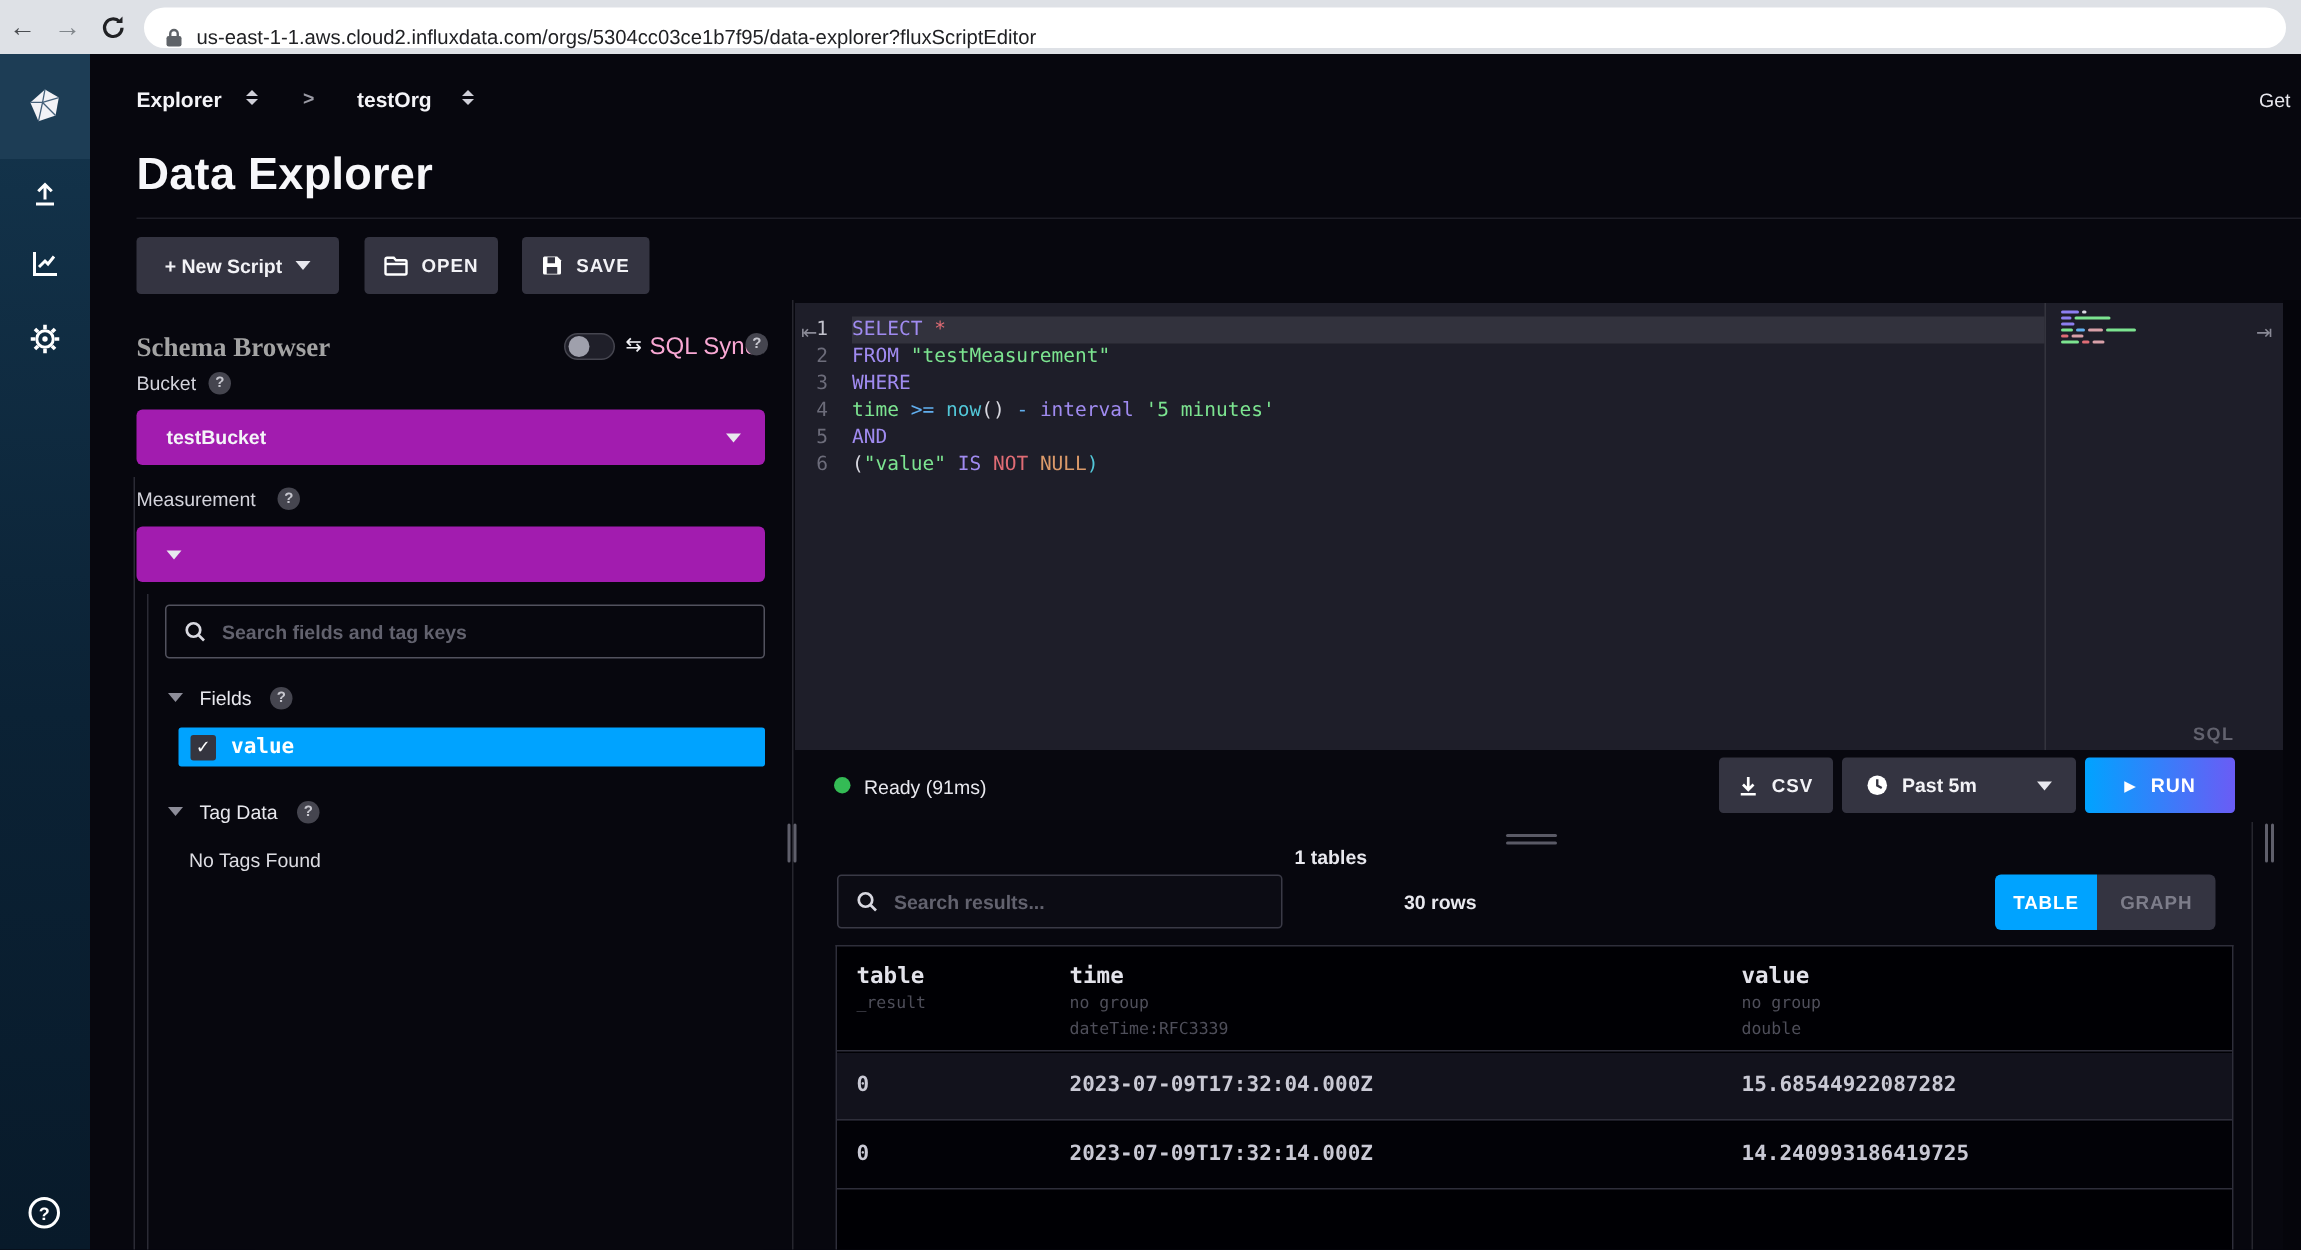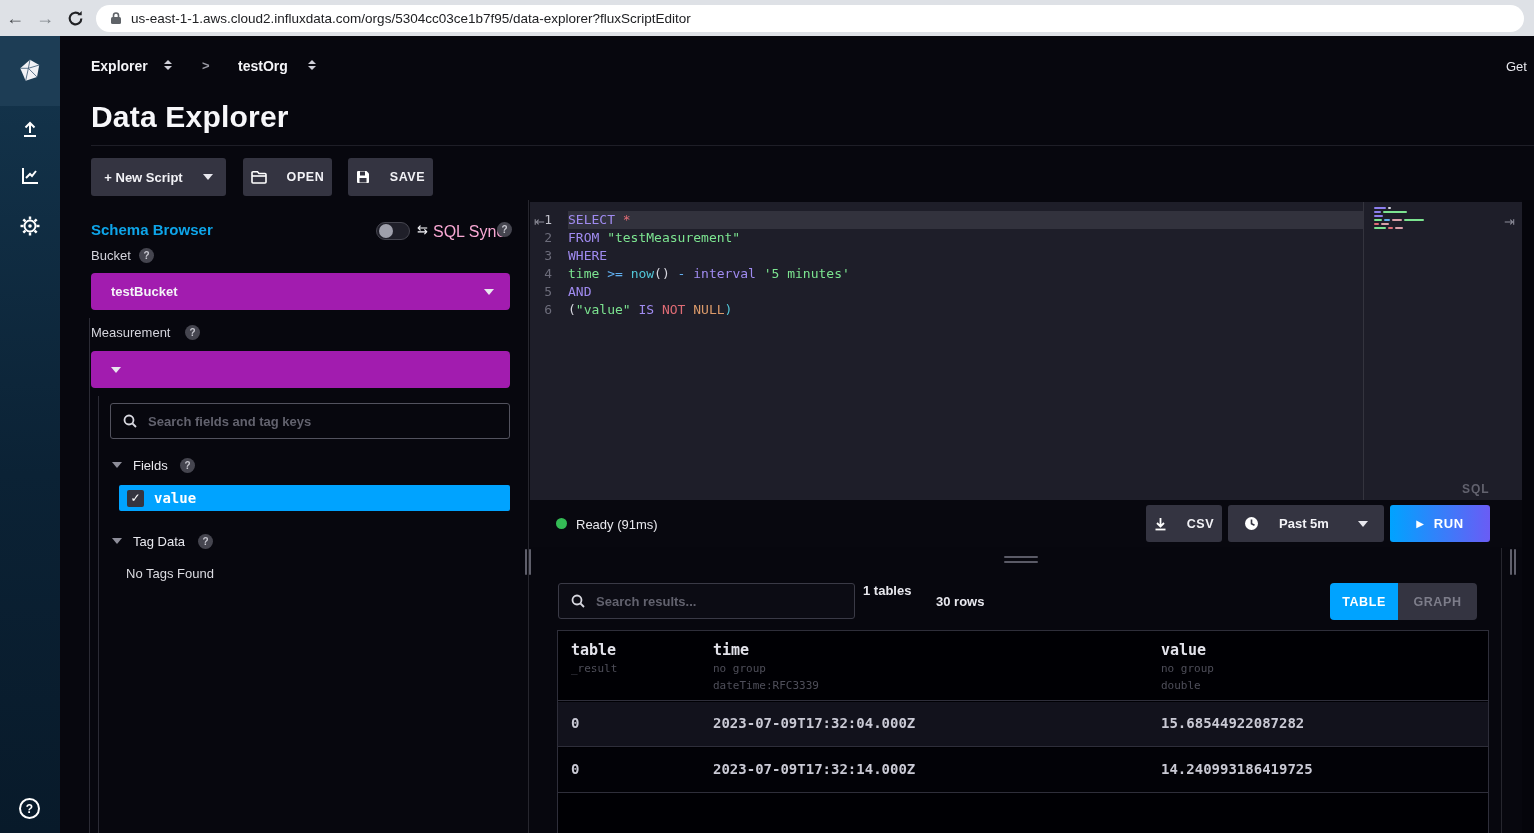--- a/index.html
+++ b/index.html
@@ -7,21 +7,21 @@
     font-family:"Liberation Sans", sans-serif; }
   .abs { position:absolute; }
 
   
   .browser-bar { left:0; top:0; width:1534px; height:36px; background:#dee1e6;
     display:flex; align-items:center; }
   .nav-arrow { font-size:18px; color:#4a4d51; width:30px; text-align:center; cursor:pointer; }
   .nav-arrow.fwd { color:#80868b; }
   .reload-icon { width:30px; display:flex; justify-content:center; cursor:pointer; }
   .url-pill { flex:1; height:27px; background:#ffffff; border-radius:14px; margin:0 10px 0 6px;
-    display:flex; align-items:center; padding:0 14px; }
+    display:flex; align-items:flex-end; padding:0 14px; }
   .url-text { font-size:13.5px; color:#202124; margin-left:9px; white-space:nowrap; }
 
   
   .sidebar { left:0; top:36px; width:60px; height:797px;
     background:linear-gradient(180deg,#14354d 0%,#0b2235 55%,#081a2a 100%); }
   .logo-block { left:0; top:36px; width:60px; height:70px; background:#1d3d55;
     display:flex; align-items:center; justify-content:center; }
   .side-icon { left:19px; width:22px; height:22px; display:flex; align-items:center;
     justify-content:center; cursor:pointer; }
 
@@ -30,25 +30,25 @@
   .crumb-sep { color:#9a9aa4; font-size:13px; font-weight:bold; }
   .sort-icon { display:flex; flex-direction:column; gap:2px; cursor:pointer; }
   .tri-up { width:0; height:0; border-left:4px solid transparent; border-right:4px solid transparent;
     border-bottom:4px solid #cfcfd8; }
   .tri-dn { width:0; height:0; border-left:4px solid transparent; border-right:4px solid transparent;
     border-top:4px solid #cfcfd8; }
   .page-title { color:#f7f7fa; font-size:30px; font-weight:bold; letter-spacing:0.2px; }
   .title-rule { height:1px; background:#1e1e27; }
 
   .btn { background:#343441; border-radius:3px; color:#f2f2f6; display:flex; align-items:center;
-    justify-content:center; gap:20px; cursor:pointer; font-weight:bold; }
+    justify-content:center; gap:9px; cursor:pointer; font-weight:bold; }
   .btn-label { font-size:12.5px; letter-spacing:0.6px; font-weight:bold; }
 
   
-  .sec-title { color:#0ea5e9; font-size:15px; font-weight:bold; }
+  .sec-title { color:#a3a3a3; font-size:18px; font-weight:bold;font-family:Liberation Serif, serif; }
   .small-label { color:#d4d4dc; font-size:13px; }
   .toggle { width:34px; height:18px; border-radius:9px; background:#1f1f29;
     border:1px solid #45454f; position:relative; cursor:pointer; }
   .toggle-knob { position:absolute; left:2px; top:1px; width:14px; height:14px; border-radius:50%;
     background:#9fa0ac; }
   .help-dot { width:15px; height:15px; border-radius:50%; background:#45454f; color:#c6c6ce;
     font-size:10px; font-weight:bold; display:flex; align-items:center; justify-content:center;
     cursor:pointer; }
   .dropdown { background:#a21caf; border-radius:4px; display:flex; align-items:center;
     padding:0 16px 0 20px; cursor:pointer; }
@@ -370,21 +370,21 @@
 
 <div class="abs search-box" style="left:558px; top:583px; width:297px; height:36px; background:#0c0c14; border-color:#3a3a46;">
   <span>
     <svg width="14" height="14" viewBox="0 0 14 14">
         <circle cx="6" cy="6" r="4.5" fill="none" stroke="#d8d8e0" stroke-width="1.8"></circle>
         <line x1="9.5" y1="9.5" x2="13" y2="13" stroke="#d8d8e0" stroke-width="1.8"></line>
       </svg>
   </span>
   <input type="text" placeholder="Search results..." style="">
 </div>
-<span class="abs count-text" style="left:863px; top:583px;">1 tables</span>
+<span class="abs count-text" style="left:863px; top:564px;">1 tables</span>
 <span class="abs count-text" style="left:936px; top:594px;">30 rows</span>
 <div class="abs tab active" style="left:1330px; top:583px; width:68px; height:37px;">TABLE</div>
 <div class="abs tab inactive" style="left:1398px; top:583px; width:79px; height:37px;">GRAPH</div>
 
 <div class="abs result-table">
 
   <div style="position:absolute; left:0; top:0; width:930px; height:70px; border-bottom:1px solid #2e2e3a;">
     <div class="abs col1" style="top:10px;">
       <div class="th-name">table</div>
       <div class="th-sub">_result</div>

